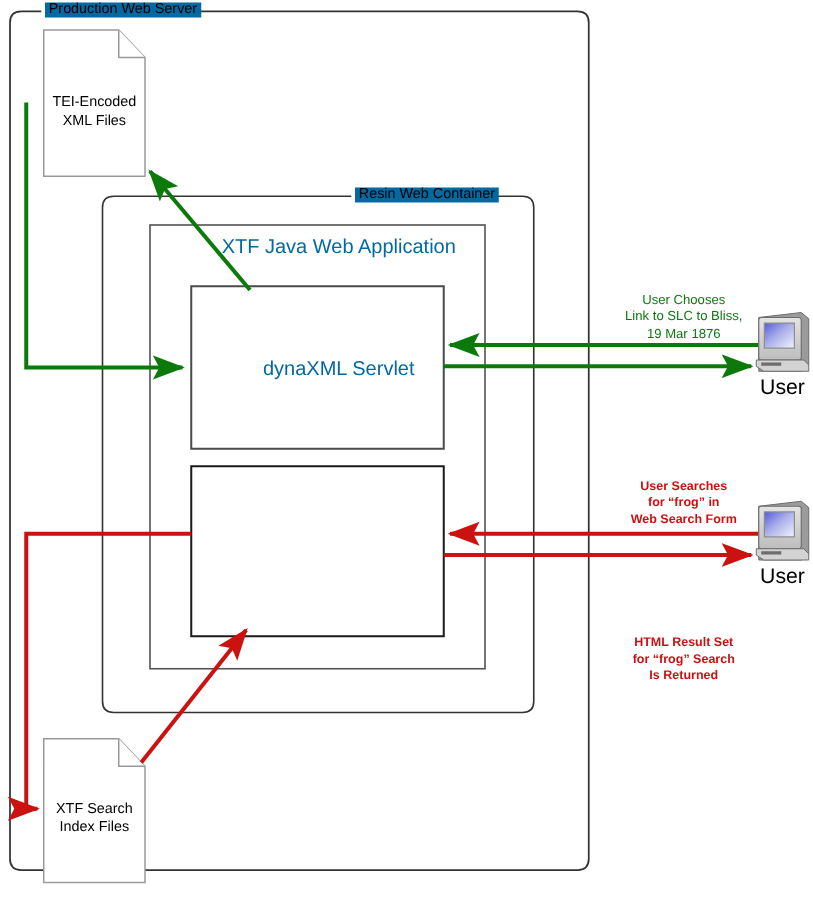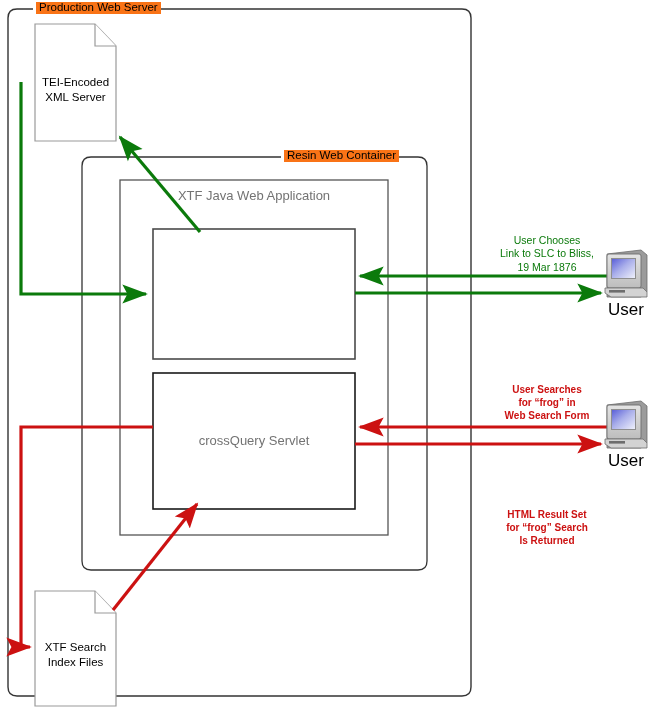--- a/index.html
+++ b/index.html
@@ -29,27 +29,28 @@
     position: absolute;
     font-family: "Liberation Sans", sans-serif;
     text-align: center;
     line-height: 1.28;
     white-space: pre-line;
     user-select: none;
   }
   .lbl-container {
     font-size: 11.5px;
     color: #000000;
-    background: #f97316;
+    background: #0369a1;
     padding: 0 3px;
     line-height: 1;
   }
   .lbl-box {
-    font-size: 13px;
-    color: #737373;
+    font-size: 16px;
+    color: #0369a1;
+    margin-left: 17px;
   }
   .lbl-doc {
     font-size: 11.5px;
     color: #000000;
   }
   .lbl-green {
     font-size: 10.5px;
     color: #0b7a0b;
     font-weight: normal;
   }
@@ -173,25 +174,25 @@
       <rect x="6" y="40" width="16" height="2.6" fill="#6d6d6d"></rect>
     </g>
   </svg>
 
   <div class="lbl lbl-container" style="left:36px; top:2px;">Production Web Server</div>
 
   <div class="lbl lbl-container" style="left:284px; top:150px;">Resin Web Container</div>
 
   <div class="lbl lbl-box" style="left:120px; top:188px; width:268px;">XTF Java Web Application</div>
 
-
-  <div class="lbl lbl-box" style="left:153px; top:433px; width:202px;">crossQuery Servlet</div>
+  <div class="lbl lbl-box" style="left:153px; top:286px; width:202px;">dynaXML Servlet</div>
+
 
   <div class="lbl lbl-doc" style="left:35px; top:75px; width:81px;">TEI-Encoded
-XML Server</div>
+XML Files</div>
 
   <div class="lbl lbl-doc" style="left:35px; top:640px; width:81px;">XTF Search
 Index Files</div>
 
   <div class="lbl lbl-green" style="left:492px; top:234px; width:110px;">User Chooses
 Link to SLC to Bliss,
 19 Mar 1876</div>
 
 
   <div class="lbl lbl-red" style="left:492px; top:384px; width:110px;">User Searches

